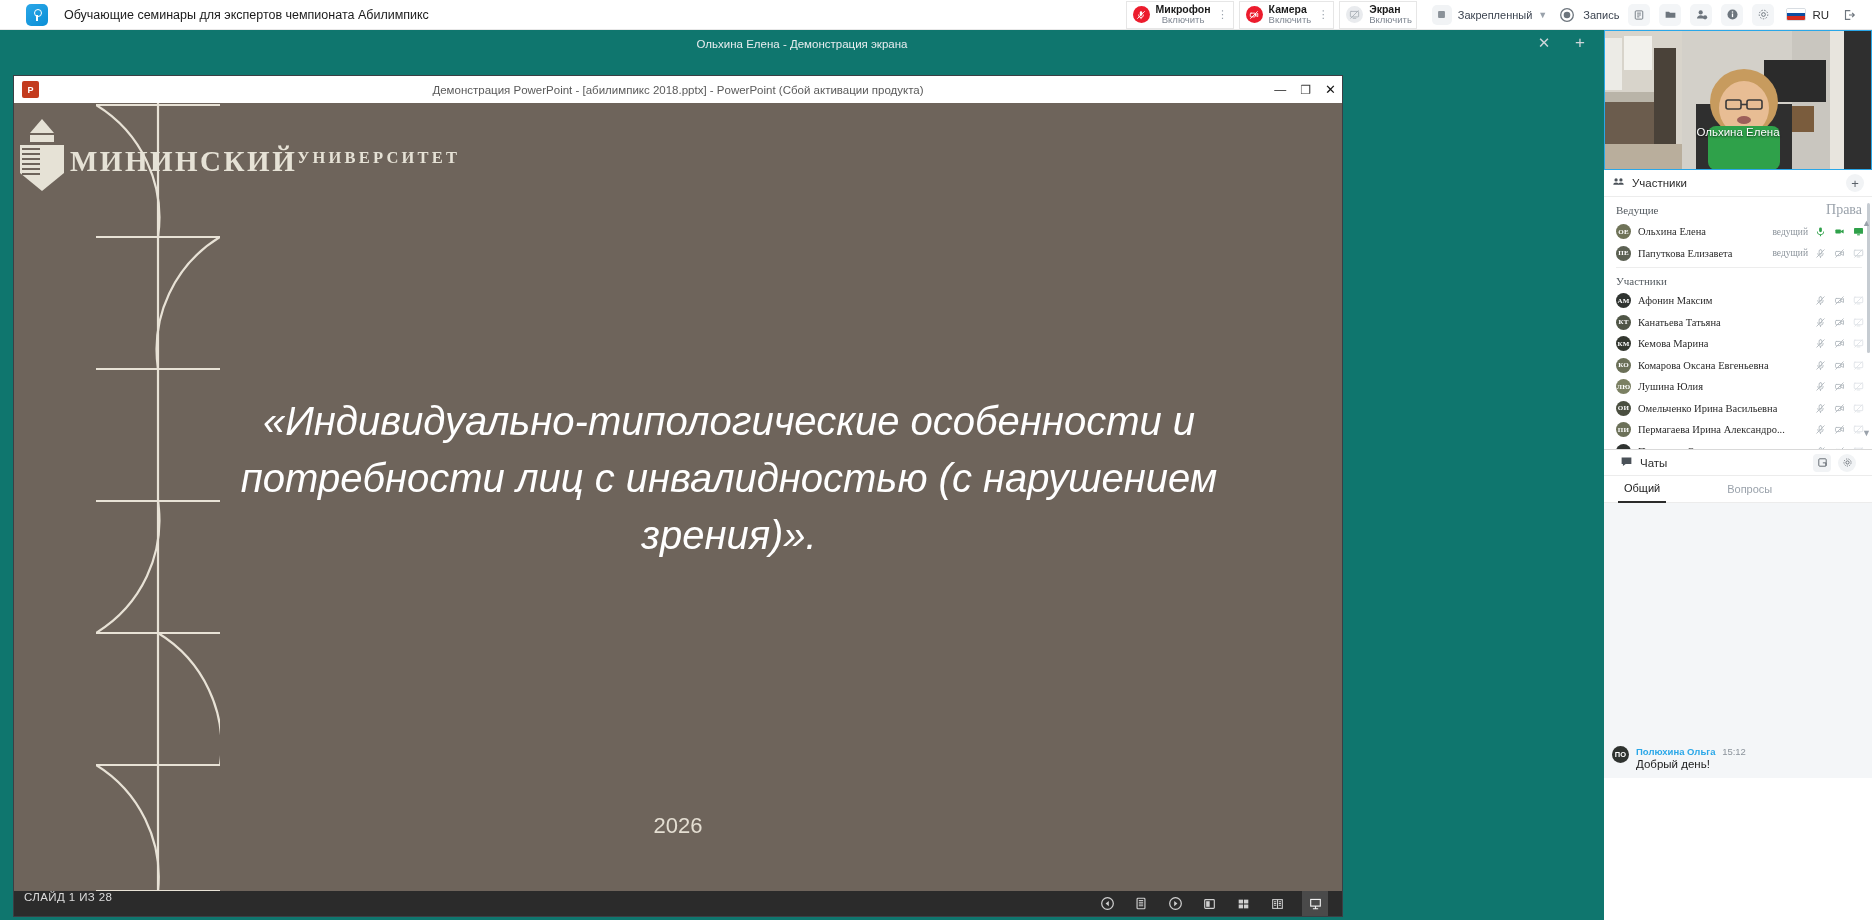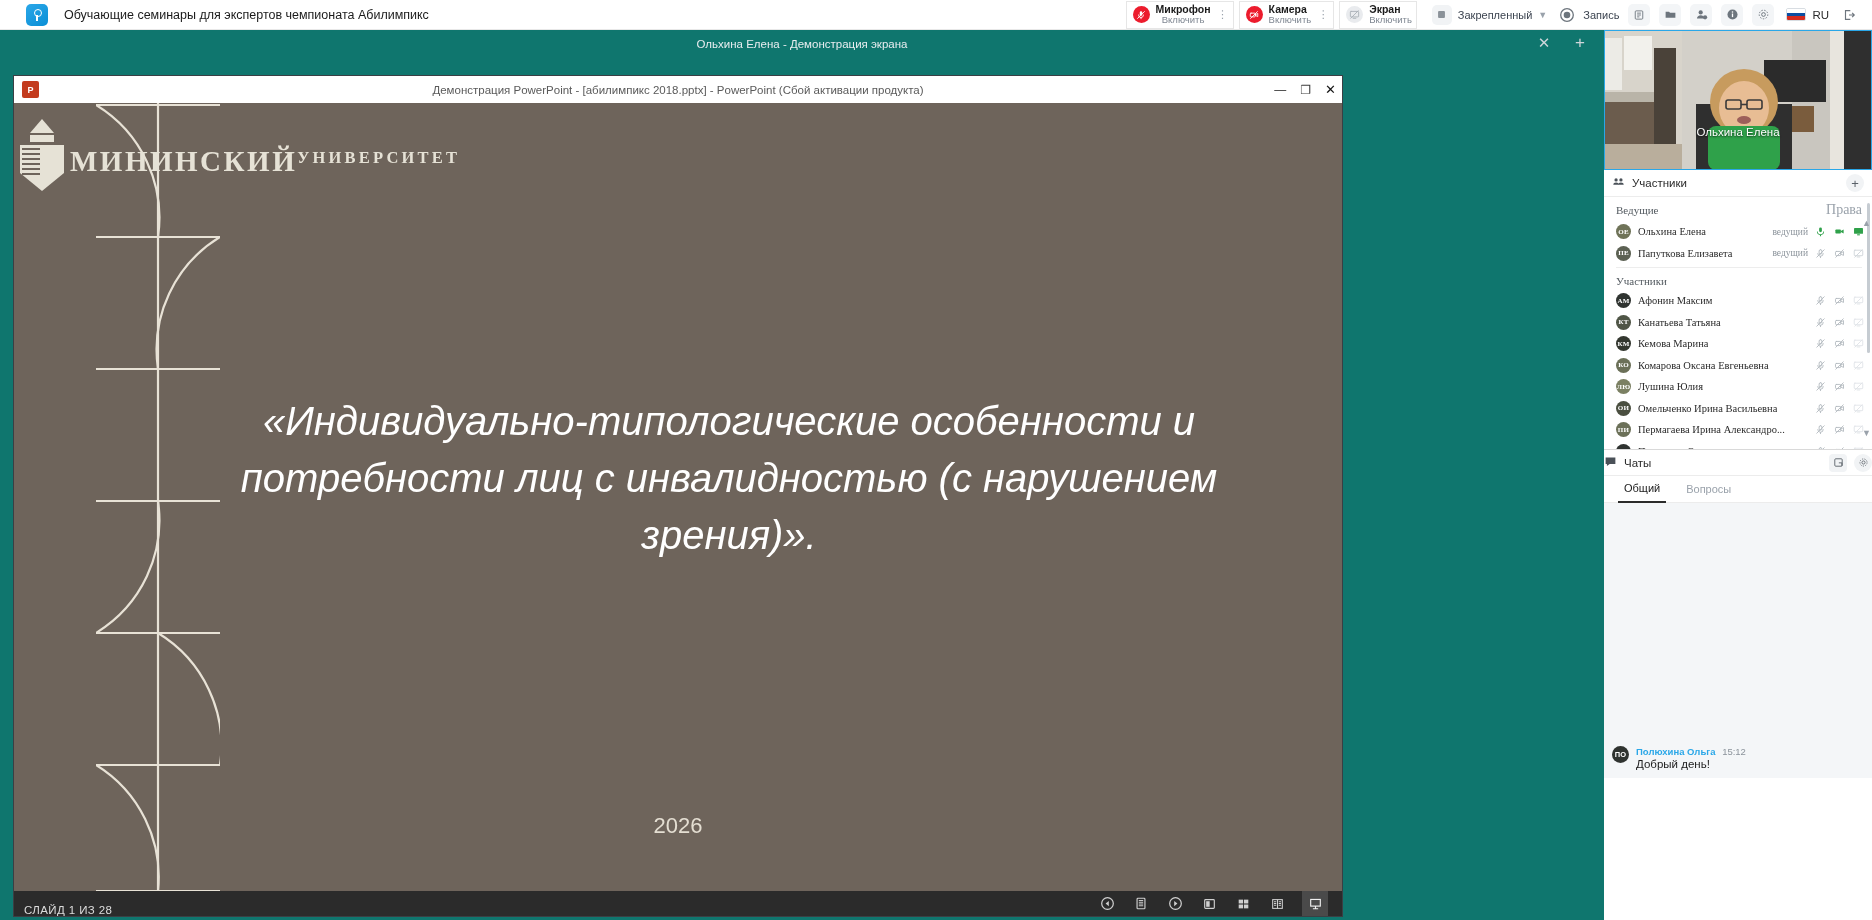--- a/index.html
+++ b/index.html
@@ -155,21 +155,21 @@
   }
   .author-name { font-size: 29px; line-height: 1.18; white-space: nowrap; }
   .author-role { font-size: 25px; font-style: italic; line-height: 1.28; margin-top: 2px; }
   .slide-year {
     position: absolute; left: 0; right: 0; top: 710px; text-align: center;
     color: #e4ded2; font-size: 22px;
   }
 
   .ppt-status {
     position: absolute; left: 0; bottom: 0; width: 1328px; height: 25px;
-    background: #2b2b2b; display: flex; align-items: flex-end;
+    background: #2b2b2b; display: flex; align-items: flex-start;
   }
   .status-text { color: #dcdcdc; font-size: 11.5px; margin-left: 10px; letter-spacing: .4px; }
   .status-icons {
     margin-left: auto; display: flex; align-items: center; gap: 16px;
     padding-right: 14px;
   }
   .si { width: 18px; height: 16px; display:flex; align-items:center; justify-content:center; }
   .si.active { background: #4a4a4a; width: 26px; height: 25px; }
 
   
@@ -222,24 +222,24 @@
   .divider { height: 1px; background: #ededed; margin: 3px 10px 2px 12px; }
   .scrollbar {
     position: absolute; right: 2px; top: 6px; width: 3px; height: 150px;
     background: #c6ccd2; border-radius: 2px;
   }
   .scroll-caret {
     position: absolute; right: 1px; font-size: 9px; color: #9aa2ab; line-height: 1;
   }
 
   .chat-head {
-    height: 27px; display: flex; align-items: center; padding: 0 0;
+    height: 27px; display: flex; align-items: center; padding: 0 16px;
     border-top: 1px solid #d9d9d9; border-bottom: 1px solid #ececec;
   }
-  .chat-tabs { display: flex; align-items: center; height: 27px; border-bottom: 1px solid #ececec; }
+  .chat-tabs { display: flex; align-items: center; height: 27px; border-bottom: 1px solid #ececec; gap: 41px; }
   .chat-tab {
     font-size: 11px; color: #9aa2ab; padding: 0 6px; margin-left: 14px;
     height: 27px; display: flex; align-items: center;
   }
   .chat-tab.active { color: #1b1b1b; border-bottom: 2px solid #2b2b2b; }
   .chat-body { position: relative; height: 275px; background: #f4f6f8; }
   .chat-msg { position: absolute; left: 8px; right: 8px; bottom: 8px; display: flex; align-items: flex-start; }
   .cm-bubble { margin-left: 7px; }
   .cm-head { font-size: 9.5px; }
   .cm-author { color: #2aa7e8; font-weight: bold; }

